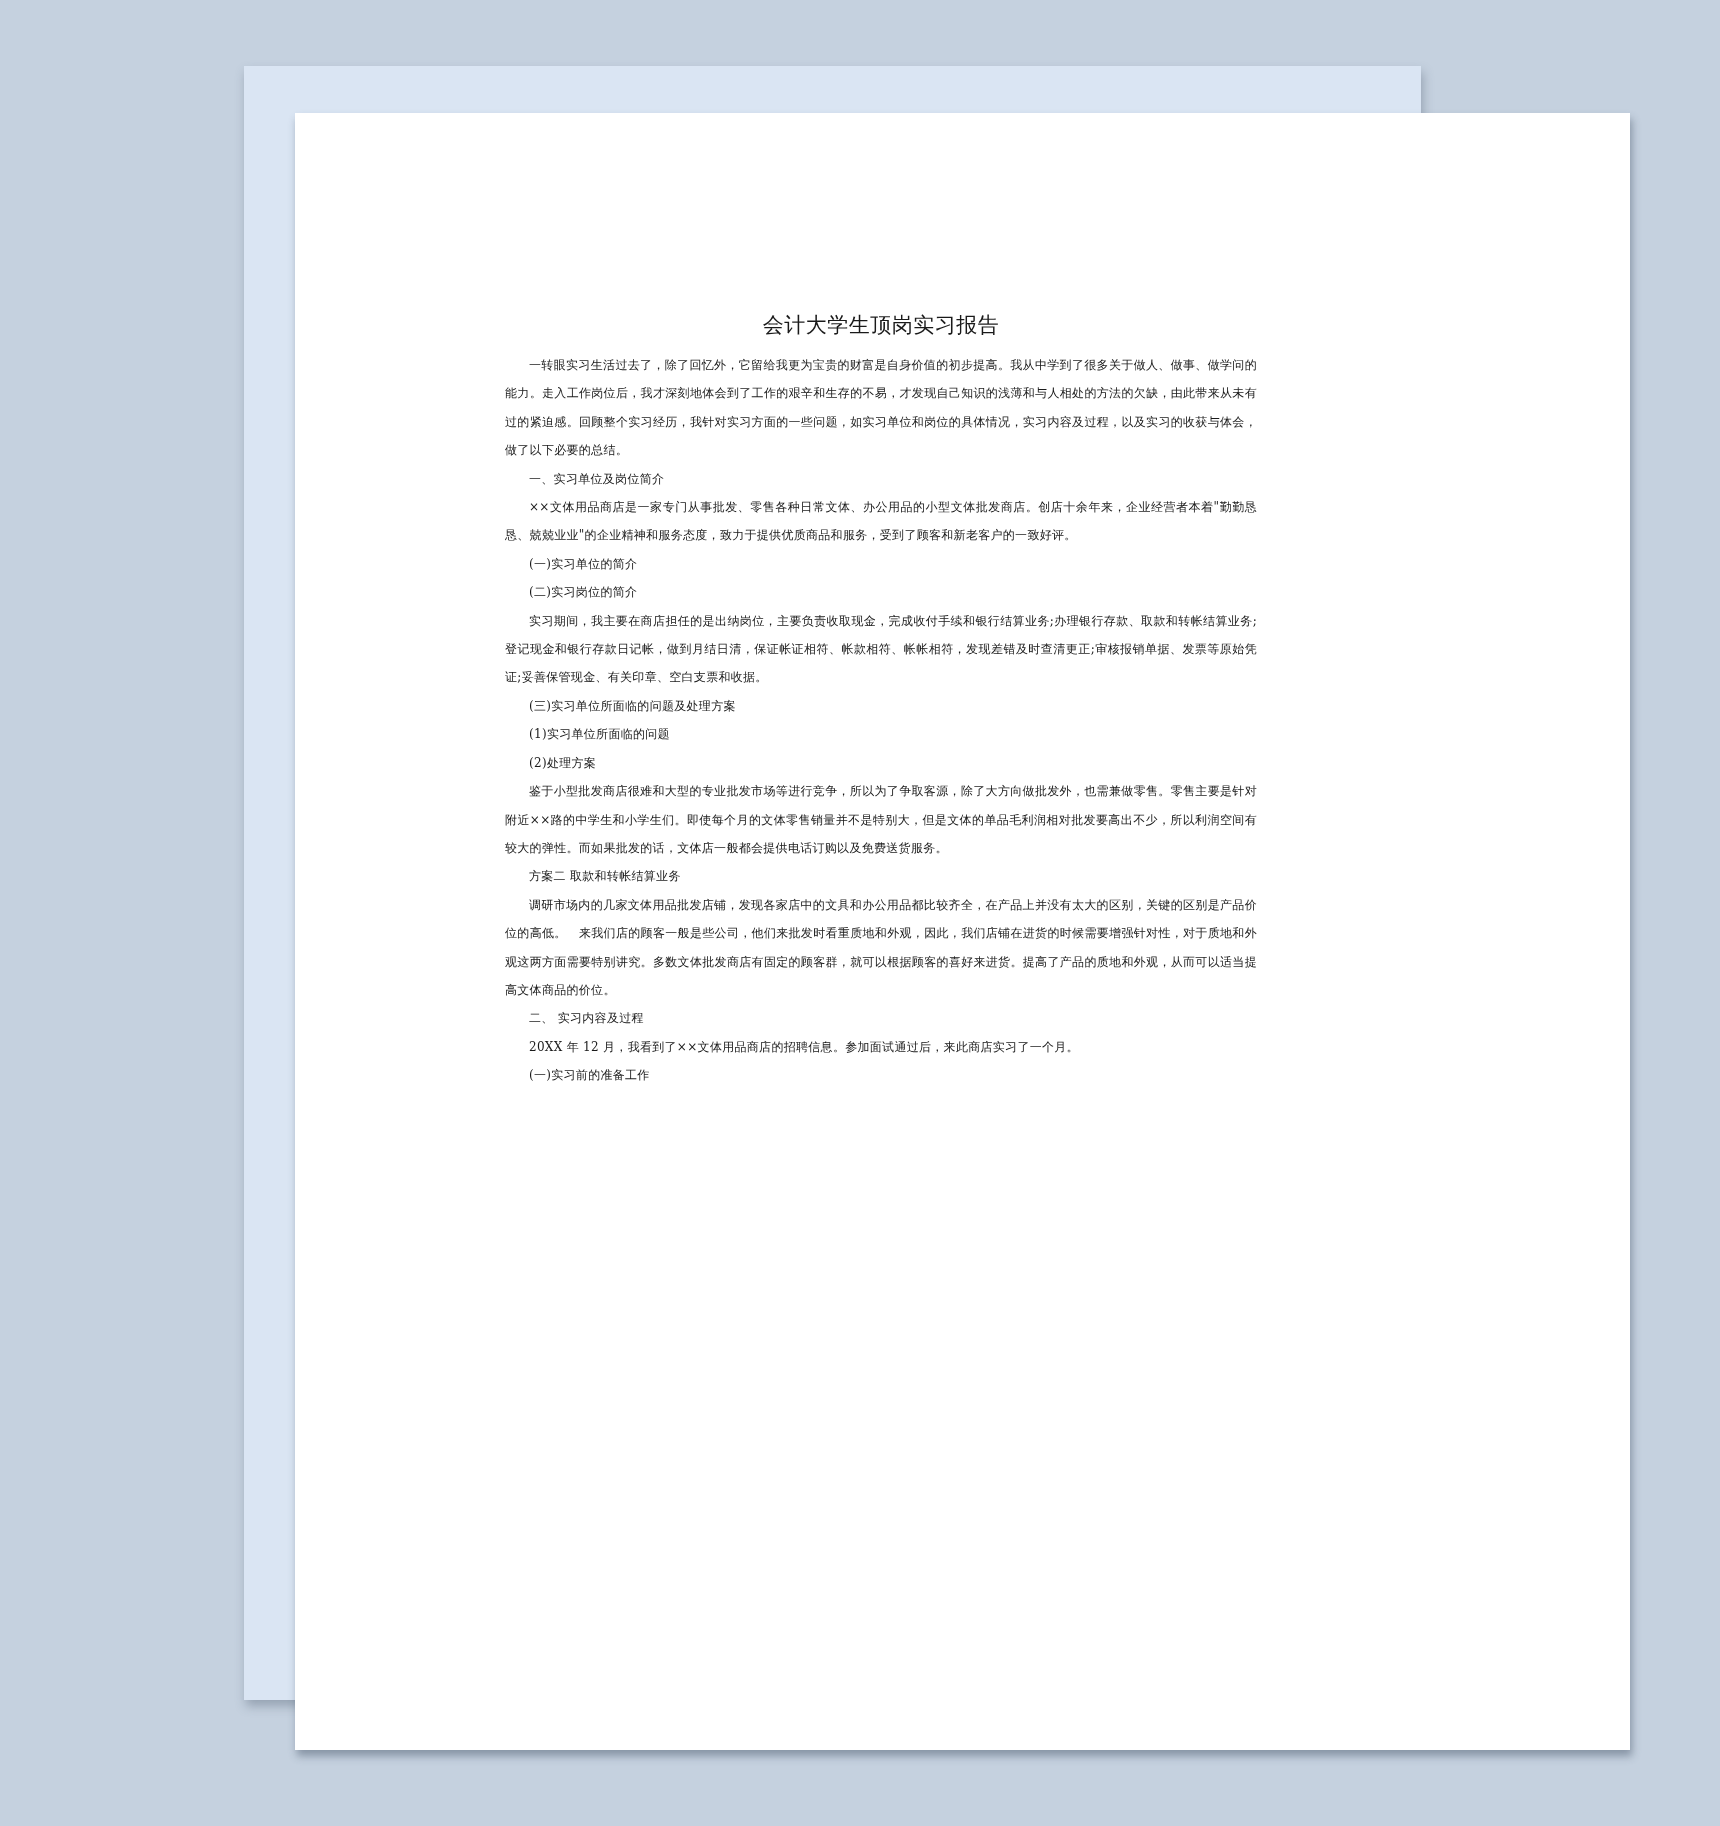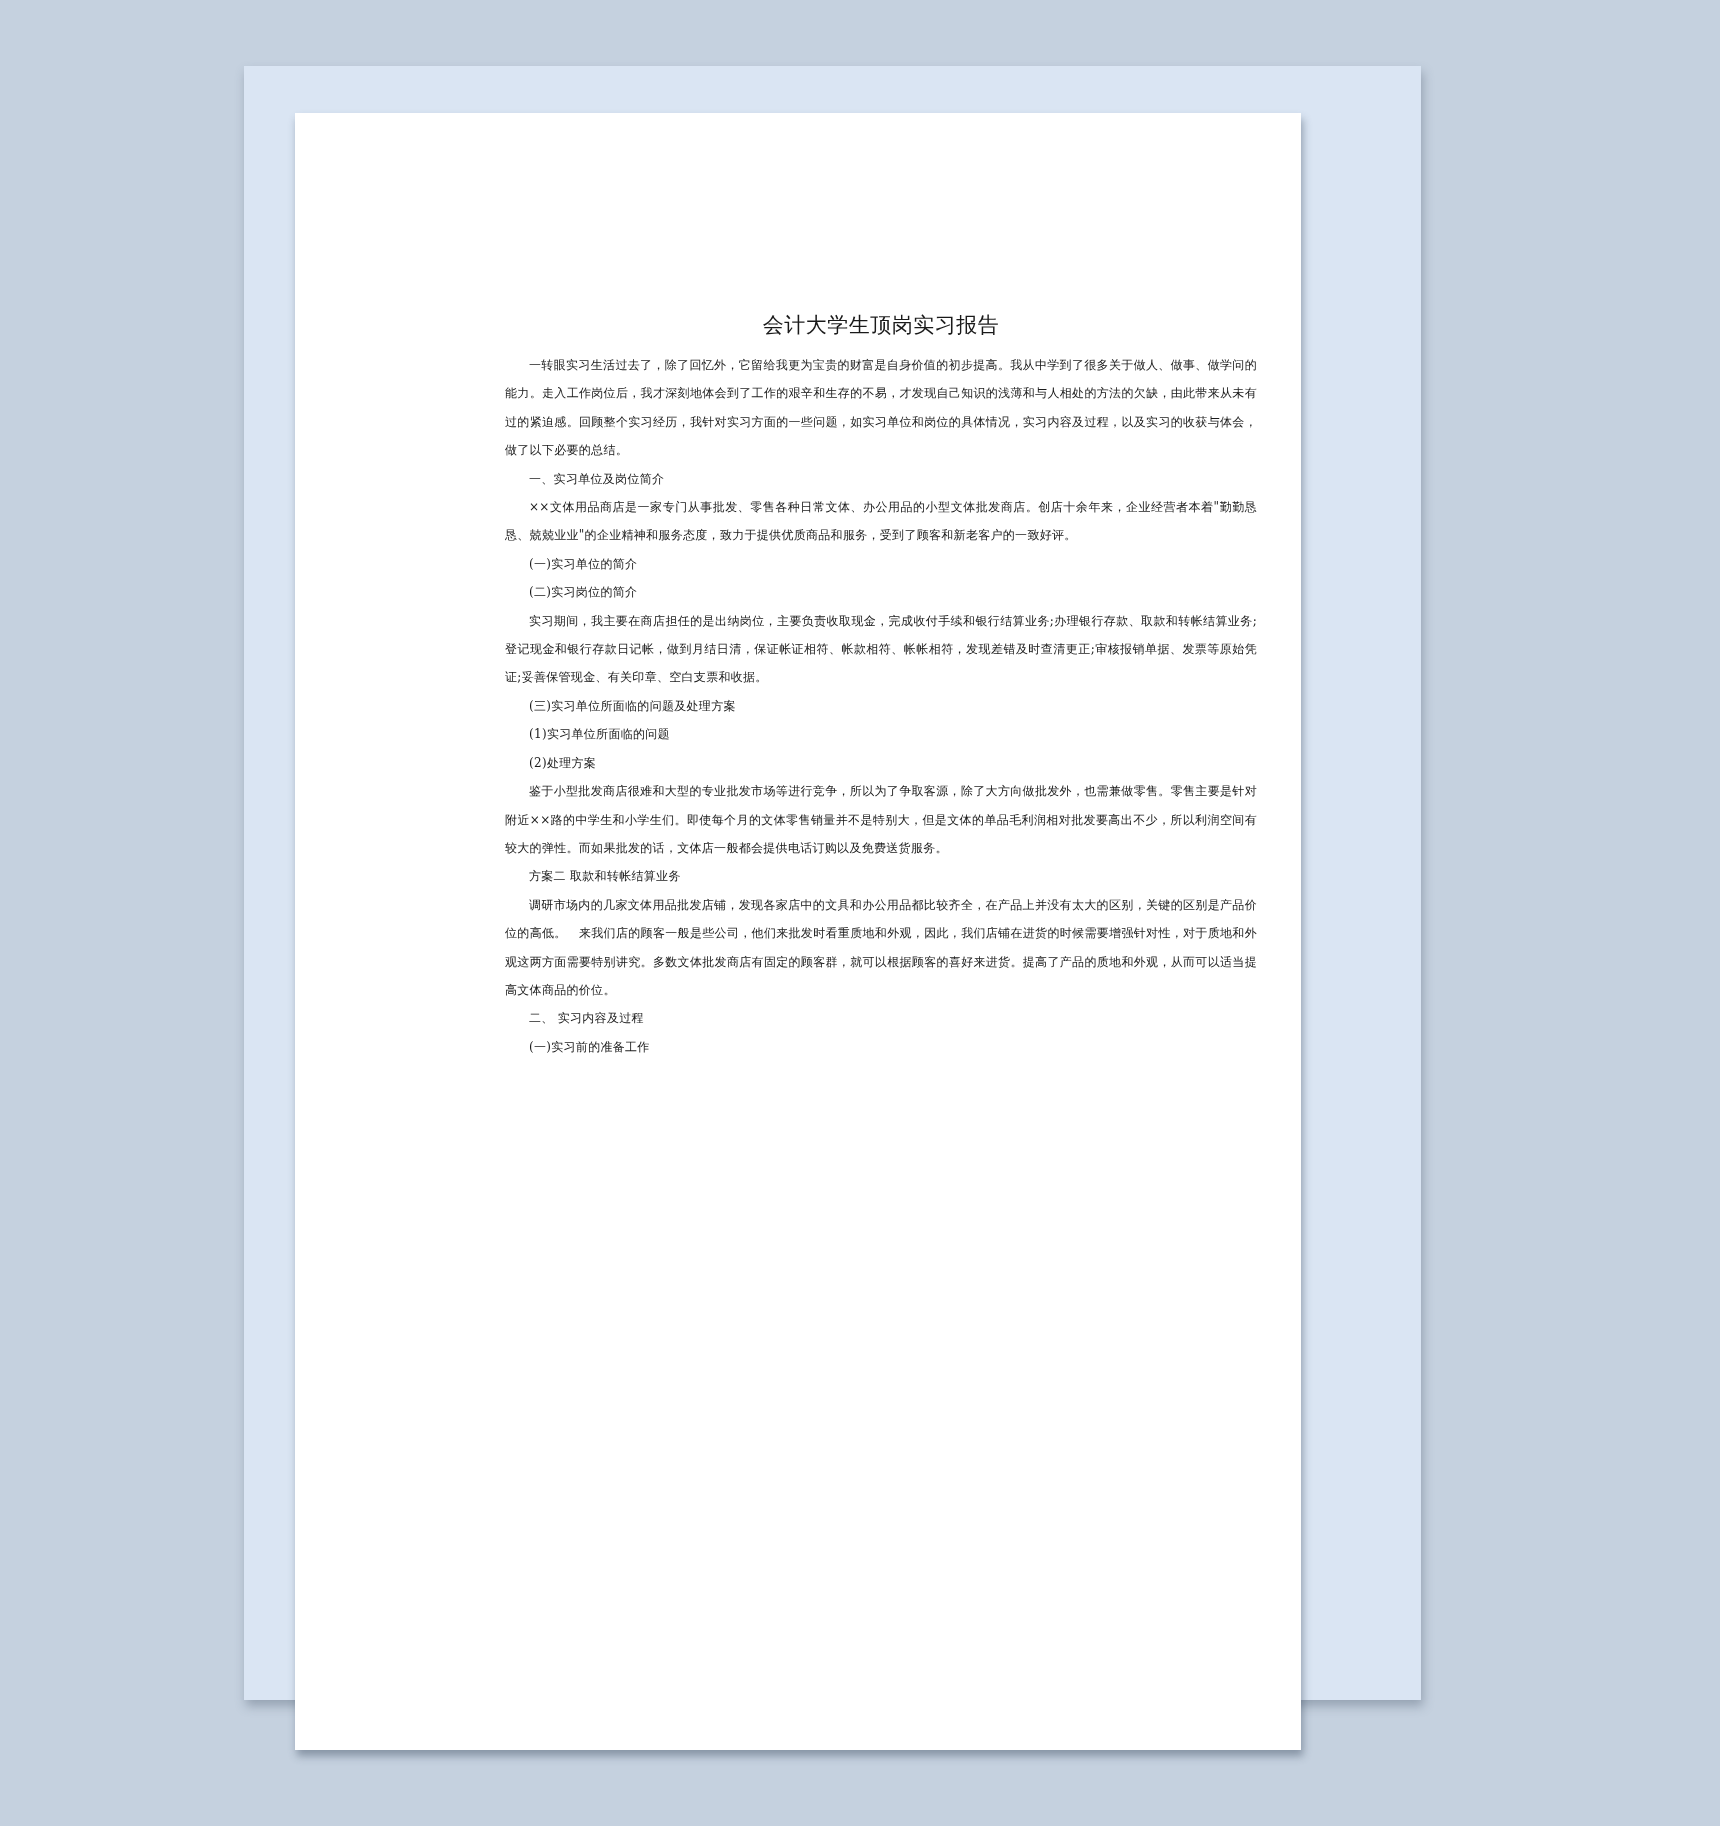--- a/index.html
+++ b/index.html
@@ -10,21 +10,21 @@
       font-family: "DejaVu Serif", "Liberation Serif", serif;
     }
     .back-page {
       position: absolute; left: 244px; top: 66px;
       width: 1177px; height: 1634px;
       background: #dae5f3;
       box-shadow: 2px 6px 10px rgba(60,75,95,0.35);
     }
     .front-page {
       position: absolute; left: 295px; top: 113px;
-      width: 1006px; height: 1637px;
+      width: 1335px; height: 1637px;
       background: #ffffff;
       box-shadow: 2px 6px 8px rgba(60,75,95,0.45);
     }
     .content {
       position: absolute; left: 210px; top: 196px;
       width: 752px;
       color: #1a1a1a;
     }
     .doc-title {
       text-align: center;
@@ -57,15 +57,16 @@
     <p class="para">(一)实习单位的简介</p>
     <p class="para">(二)实习岗位的简介</p>
     <p class="para">实习期间，我主要在商店担任的是出纳岗位，主要负责收取现金，完成收付手续和银行结算业务;办理银行存款、取款和转帐结算业务;登记现金和银行存款日记帐，做到月结日清，保证帐证相符、帐款相符、帐帐相符，发现差错及时查清更正;审核报销单据、发票等原始凭证;妥善保管现金、有关印章、空白支票和收据。</p>
     <p class="para">(三)实习单位所面临的问题及处理方案</p>
     <p class="para">(1)实习单位所面临的问题</p>
     <p class="para">(2)处理方案</p>
     <p class="para">鉴于小型批发商店很难和大型的专业批发市场等进行竞争，所以为了争取客源，除了大方向做批发外，也需兼做零售。零售主要是针对附近××路的中学生和小学生们。即使每个月的文体零售销量并不是特别大，但是文体的单品毛利润相对批发要高出不少，所以利润空间有较大的弹性。而如果批发的话，文体店一般都会提供电话订购以及免费送货服务。</p>
     <p class="para">方案二  取款和转帐结算业务</p>
     <p class="para">调研市场内的几家文体用品批发店铺，发现各家店中的文具和办公用品都比较齐全，在产品上并没有太大的区别，关键的区别是产品价位的高低。　来我们店的顾客一般是些公司，他们来批发时看重质地和外观，因此，我们店铺在进货的时候需要增强针对性，对于质地和外观这两方面需要特别讲究。多数文体批发商店有固定的顾客群，就可以根据顾客的喜好来进货。提高了产品的质地和外观，从而可以适当提高文体商品的价位。</p>
     <p class="para">二、  实习内容及过程</p>
+    <p class="para">20XX 年 12 月，我看到了××文体用品商店的招聘信息。参加面试通过后，来此商店实习了一个月。</p>
     <p class="para">(一)实习前的准备工作</p>
   </div>
 </div>
 
 </body></html>

